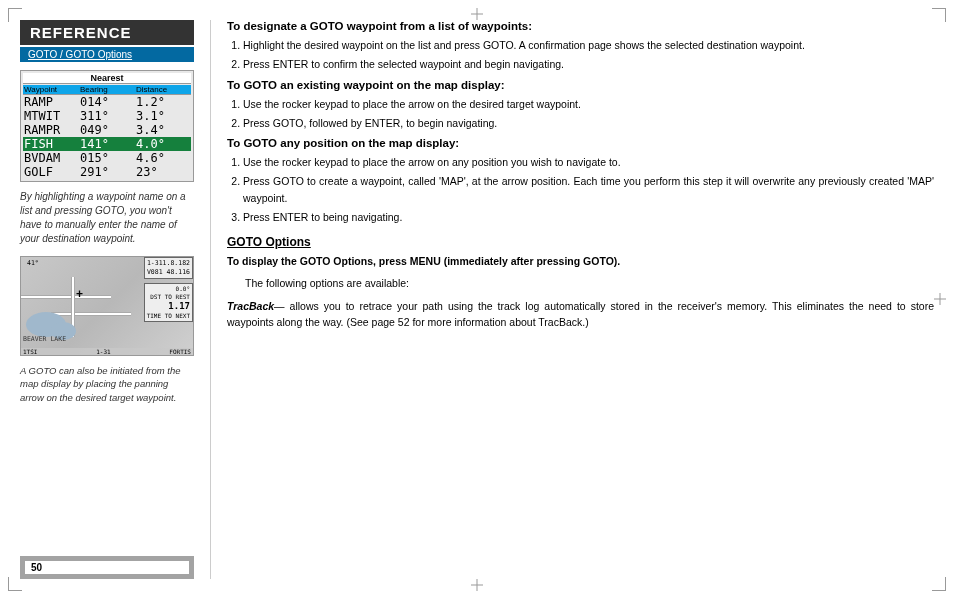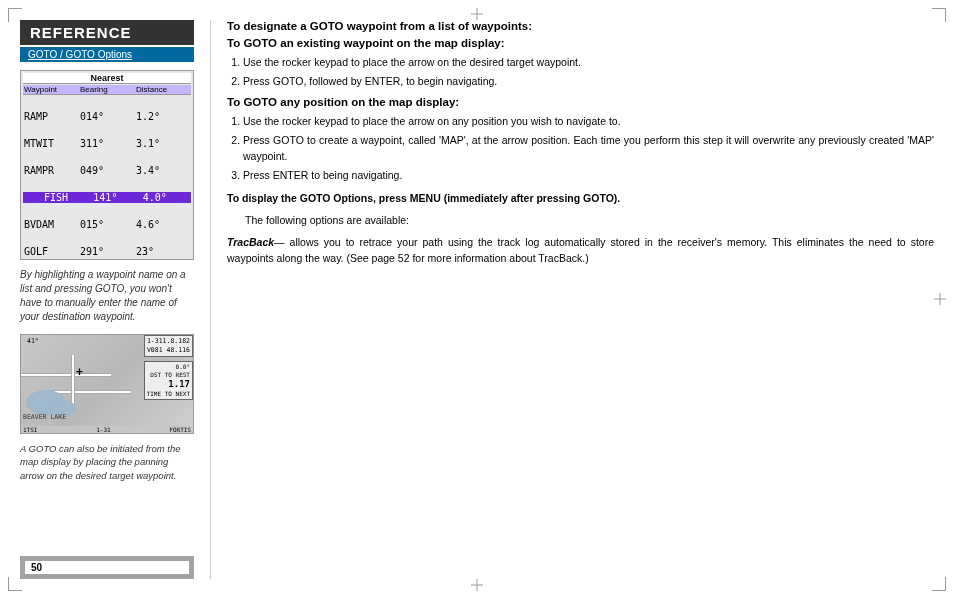--- a/index.html
+++ b/index.html
@@ -102,36 +102,34 @@
       font-weight: bold;
       font-size: 9px;
       border-bottom: 1px solid #999;
       margin-bottom: 1px;
       background: #fff;
     }
     .nearest-cols {
       display: flex;
       font-size: 8px;
       border-bottom: 1px solid #999;
-      background: #c4b5fd;
+      background: #0ea5e9;
     }
     .nearest-cols div {
       flex: 1;
       padding: 0 1px;
     }
     .nearest-row {
       display: flex;
-      font-size: 10px;
+      font-size: 12px;
       font-family: monospace;
-      margin-top: 16px;
     }
     .nearest-row.highlight {
-      background: #6d28d9;
+      background: #15803d;
       color: #fff;
-      padding-left: 20px;
     }
     .nearest-row div {
       flex: 1;
       padding: 0 1px;
     }
 
     
     .caption {
       font-size: 10px;
       line-height: 1.4;
@@ -359,34 +357,39 @@
 
     <div style="margin-top:auto;padding-top:8px;">
       <div class="page-num-box">50</div>
     </div>
 
   </div>
 
   <div class="main-content">
 
     <h2>To designate a GOTO waypoint from a list of waypoints:</h2>
+    <ol>
+      <li>Highlight the desired waypoint on the list and press GOTO. A confirmation page shows the selected destination waypoint.</li>
+      <li>Press ENTER to confirm the selected waypoint and begin navigating.</li>
+    </ol>
 
     <h2>To GOTO an existing waypoint on the map display:</h2>
     <ol>
       <li>Use the rocker keypad to place the arrow on the desired target waypoint.</li>
       <li>Press GOTO, followed by ENTER, to begin navigating.</li>
     </ol>
 
     <h2>To GOTO any position on the map display:</h2>
     <ol>
       <li>Use the rocker keypad to place the arrow on any position you wish to navigate to.</li>
       <li>Press GOTO to create a waypoint, called 'MAP', at the arrow position. Each time you perform this step it will overwrite any previously created 'MAP' waypoint.</li>
       <li>Press ENTER to being navigating.</li>
     </ol>
 
+    <div class="goto-options-title">GOTO Options</div>
 
 
     <p>
       <strong>To display the GOTO Options, press MENU (immediately after pressing GOTO).</strong>
     </p>
 
     <p class="indented">The following options are available:</p>
 
     <p>
       <span class="bold-italic">TracBack</span><span>—</span><span> allows you to retrace your path using the track log automatically stored in the receiver's memory. This eliminates the need to store waypoints along the way. (See page 52 for more information about TracBack.)</span>

